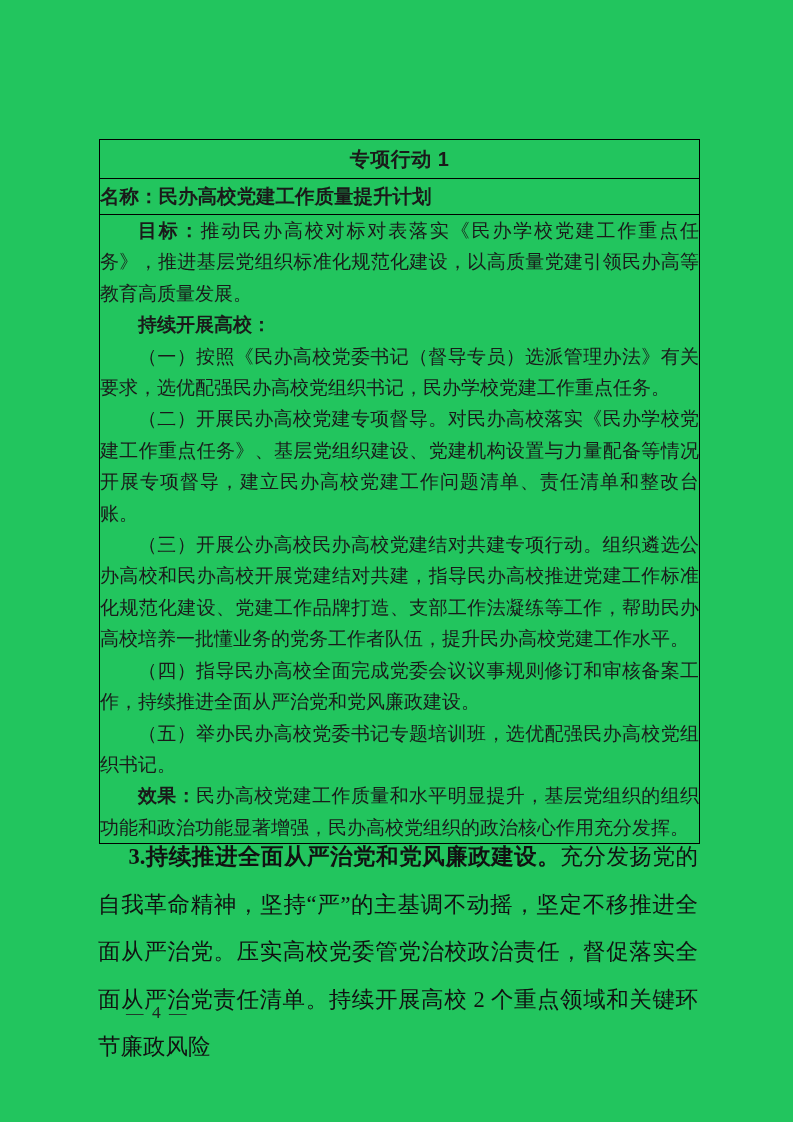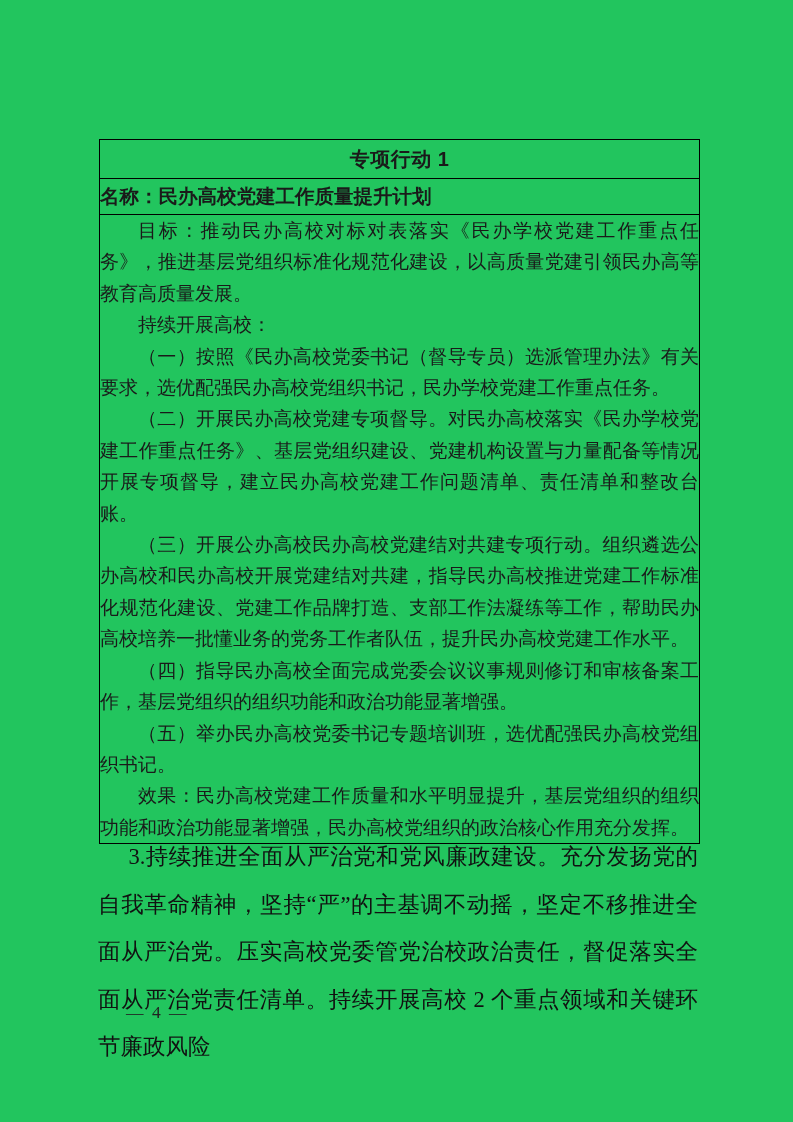--- a/index.html
+++ b/index.html
@@ -54,36 +54,36 @@
     margin: 0;
     font-size: 19px;
     line-height: 31.4px;
     text-align: justify;
     text-indent: 2em;
     font-family: "Liberation Serif", serif;
   }
   .body-cell p.label-par,
   .body-cell b {
     font-family: "Liberation Sans", sans-serif;
-    font-weight: normal;
+    font-weight: bold;
   }
   .main-par {
     position: absolute;
     left: 98px;
     top: 833px;
     width: 600px;
     margin: 0;
     font-size: 22.5px;
     line-height: 47.5px;
     text-align: justify;
     text-indent: 1.35em;
     color: #111111;
   }
   .main-par b {
-    font-weight: normal;
+    font-weight: bold;
     font-family: "Liberation Serif", serif;
   }
   .page-number {
     position: absolute;
     left: 126px;
     top: 1002px;
     font-size: 17.5px;
     letter-spacing: 2px;
     color: #222222;
     font-family: "Liberation Serif", serif;
@@ -102,21 +102,21 @@
     <tr>
       <td class="name-cell"><span>名称：</span><span>民办高校党建工作质量提升计划</span></td>
     </tr>
     <tr>
       <td class="body-cell">
         <p><b>目标：</b><span>推动民办高校对标对表落实《民办学校党建工作重点任务》，推进基层党组织标准化规范化建设，以高质量党建引领民办高等教育高质量发展。</span></p>
         <p class="label-par">持续开展高校：</p>
         <p>（一）按照《民办高校党委书记（督导专员）选派管理办法》有关要求，选优配强民办高校党组织书记，民办学校党建工作重点任务。</p>
         <p>（二）开展民办高校党建专项督导。对民办高校落实《民办学校党建工作重点任务》、基层党组织建设、党建机构设置与力量配备等情况开展专项督导，建立民办高校党建工作问题清单、责任清单和整改台账。</p>
         <p>（三）开展公办高校民办高校党建结对共建专项行动。组织遴选公办高校和民办高校开展党建结对共建，指导民办高校推进党建工作标准化规范化建设、党建工作品牌打造、支部工作法凝练等工作，帮助民办高校培养一批懂业务的党务工作者队伍，提升民办高校党建工作水平。</p>
-        <p>（四）指导民办高校全面完成党委会议议事规则修订和审核备案工作，基层党组织的组织功能和政治功能显著增强。</p>
+        <p>（四）指导民办高校全面完成党委会议议事规则修订和审核备案工作，持续推进全面从严治党和党风廉政建设。</p>
         <p>（五）举办民办高校党委书记专题培训班，选优配强民办高校党组织书记。</p>
         <p><b>效果：</b><span>民办高校党建工作质量和水平明显提升，基层党组织的组织功能和政治功能显著增强，民办高校党组织的政治核心作用充分发挥。</span></p>
       </td>
     </tr>
   </tbody>
     </table>
 
   <p class="main-par"><b>3.持续推进全面从严治党和党风廉政建设。</b><span>充分发扬党的自我革命精神，坚持“严”的主基调不动摇，坚定不移推进全面从严治党。压实高校党委管党治校政治责任，督促落实全面从严治党责任清单。持续开展高校 2 个重点领域和关键环节廉政风险</span></p>
 
   <div class="page-number">— 4 —</div>

